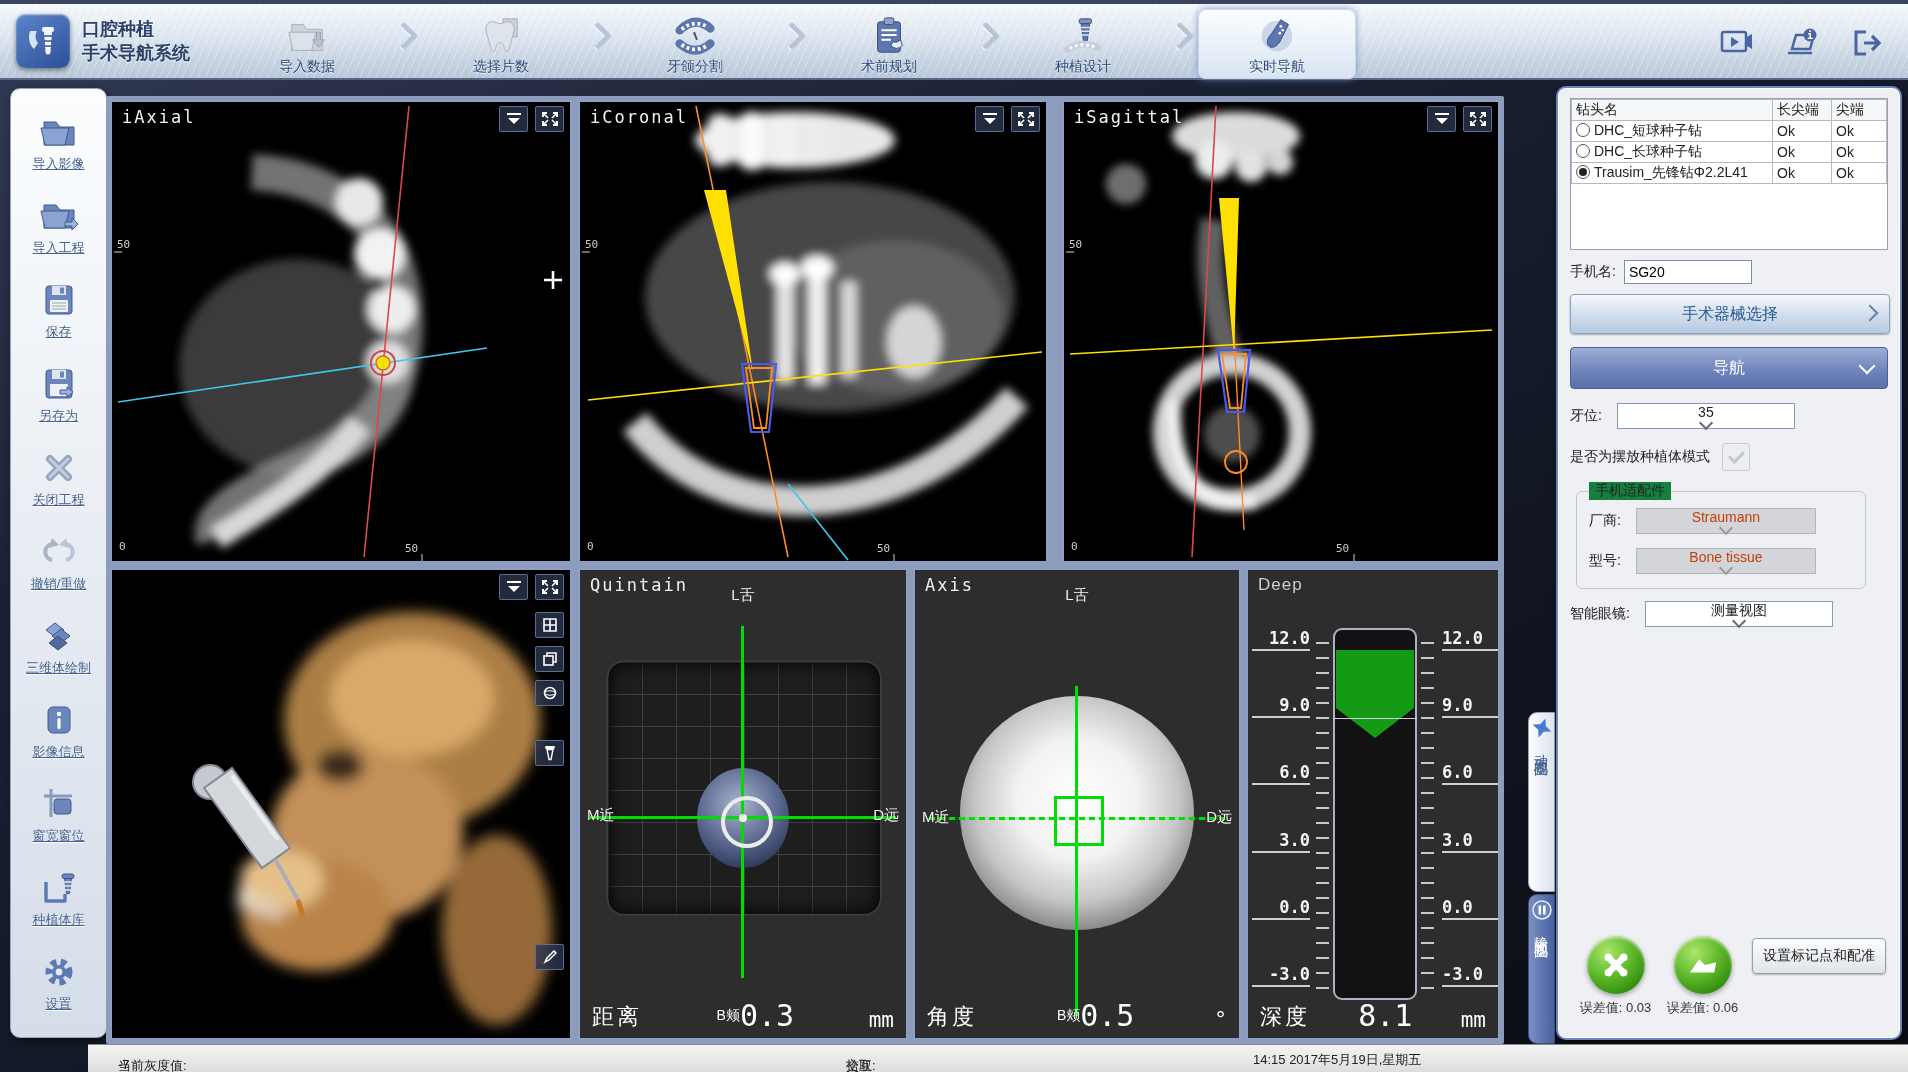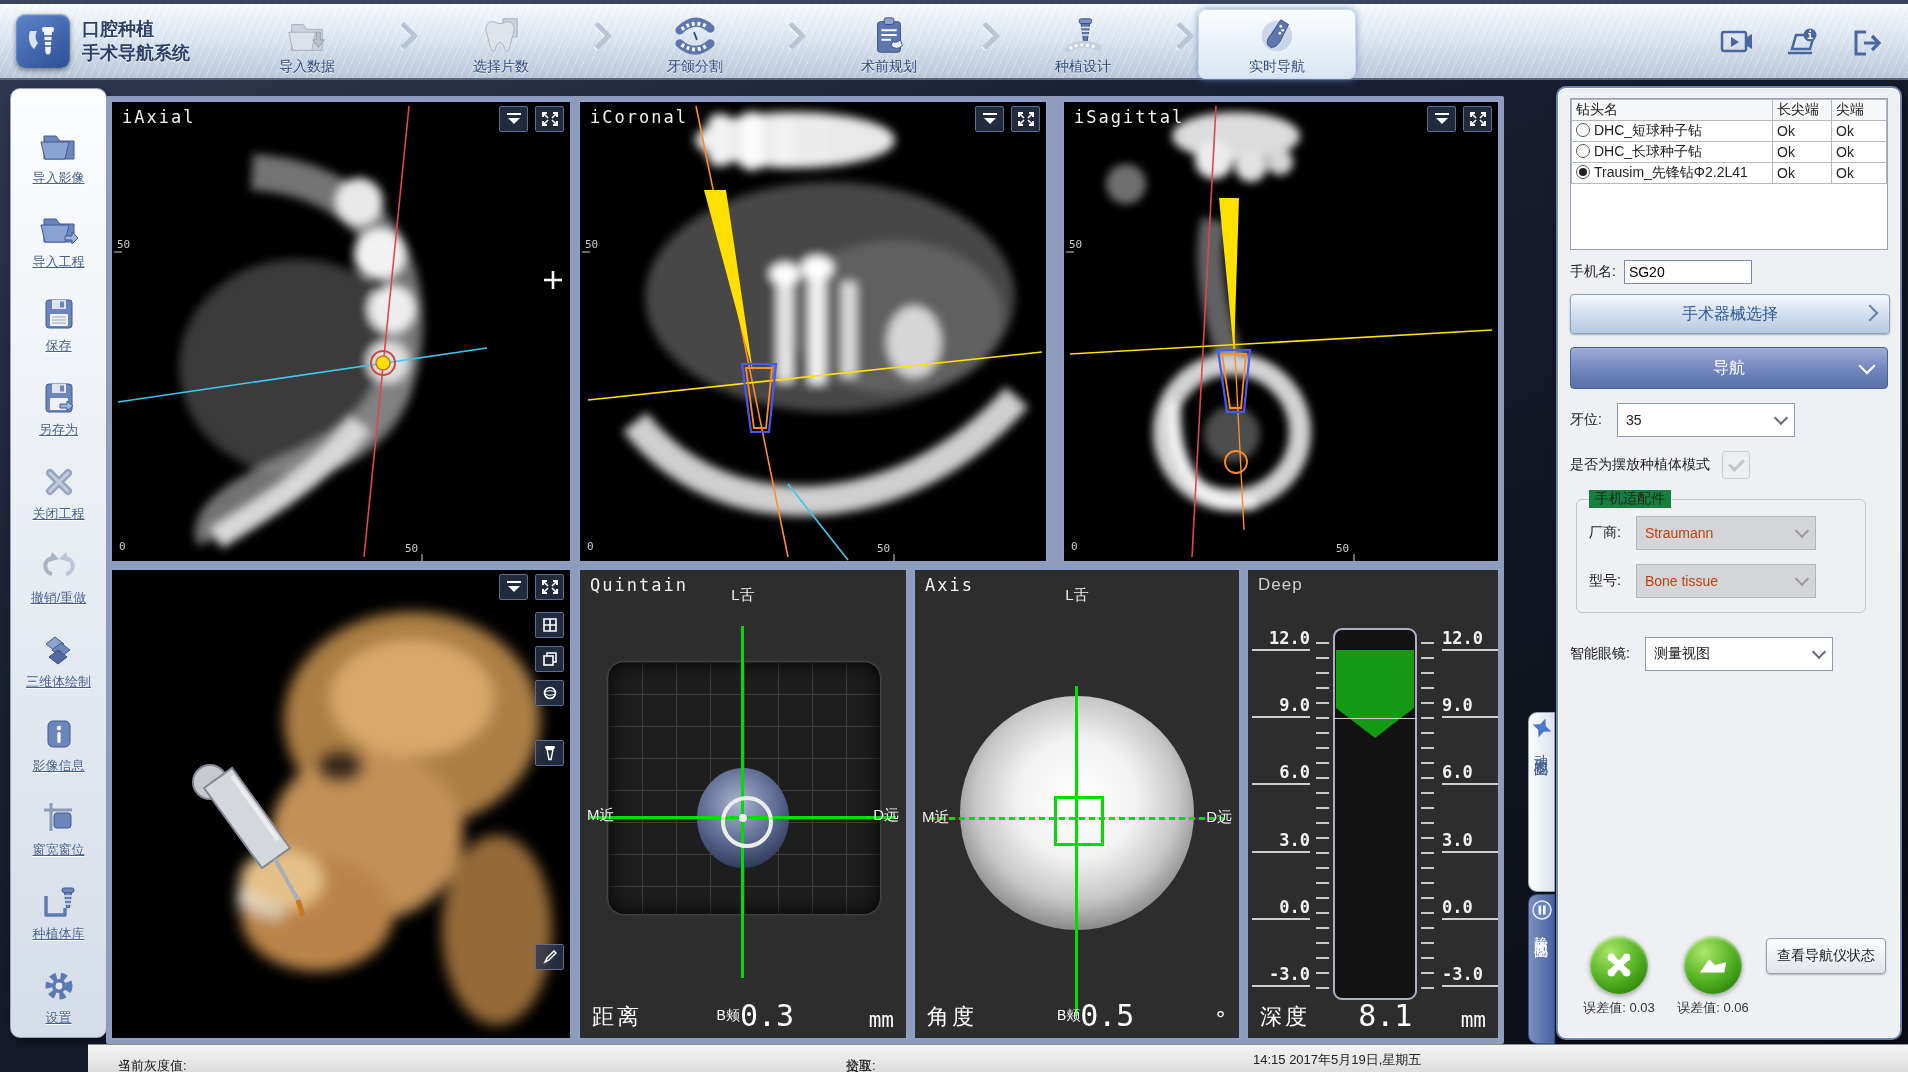--- a/index.html
+++ b/index.html
@@ -24,21 +24,21 @@
     box-shadow:0 0 7px rgba(110,145,200,.9),inset 0 0 0 1px #ccd8ea;}
   .chevsep{width:36px;display:flex;align-items:center;justify-content:center;padding-bottom:16px;}
   .chevsep i{display:block;width:15px;height:15px;border-top:5px solid #b9c4d7;border-right:5px solid #b9c4d7;
     transform:rotate(45deg);border-radius:2px;filter:drop-shadow(0 1px 0 #fff);}
   .tb-actions{position:absolute;right:20px;top:20px;display:flex;gap:28px;z-index:2;}
   .tb-btn{width:38px;height:38px;display:flex;align-items:center;justify-content:center;cursor:pointer;}
   
   .sidebar{position:absolute;left:10px;top:88px;width:97px;height:950px;box-sizing:border-box;
     background:linear-gradient(180deg,#fbfdfe 0%,#e6ebf2 55%,#d5dde8 100%);
     border:1px solid #98a4ba;border-radius:10px;box-shadow:2px 3px 7px rgba(0,0,0,.5);
-    display:flex;flex-direction:column;align-items:center;padding-top:14px;}
+    display:flex;flex-direction:column;align-items:center;}
   .side-item{height:84px;display:flex;flex-direction:column;align-items:center;justify-content:flex-end;cursor:pointer;}
   .side-icn{height:42px;display:flex;align-items:center;}
   .side-lbl{font-size:13px;color:#44618f;text-decoration:underline;white-space:nowrap;
     text-shadow:0 1px 0 rgba(255,255,255,.9);margin-top:2px;}
   
   .main-bg{position:absolute;left:106px;top:96px;width:1398px;height:948px;background:#8d9cbc;border-radius:2px;}
   .vp{position:absolute;background:#000;border:2px solid #8ca0c6;box-sizing:border-box;overflow:hidden;}
   .vp.dark{background:#2d2d2d;}
   .vp-title{position:absolute;left:10px;top:5px;color:#f2f2f2;font-family:"DejaVu Sans Mono",monospace;
     font-size:17px;letter-spacing:2px;z-index:6;}
@@ -107,21 +107,21 @@
     display:flex;align-items:center;justify-content:center;cursor:pointer;box-shadow:0 1px 2px rgba(0,0,0,.3);}
   .chev-r{position:absolute;right:13px;top:50%;width:10px;height:10px;margin-top:-7px;
     border-top:2px solid #6a84ac;border-right:2px solid #6a84ac;transform:rotate(45deg);}
   .nav-hdr{position:relative;margin-top:13px;height:40px;border-radius:4px;border:1px solid #4a6098;
     background:linear-gradient(180deg,#9fadd8 0%,#7085bc 55%,#5b6fa9 100%);color:#fff;font-size:16px;
     display:flex;align-items:center;justify-content:center;cursor:pointer;}
   .chev-d{position:absolute;right:14px;top:50%;width:10px;height:10px;margin-top:-8px;
     border-right:2px solid #fff;border-bottom:2px solid #fff;transform:rotate(45deg);}
   .frow{margin-top:14px;display:flex;align-items:center;gap:15px;}
   .selbox{height:26px;background:#fff;border:1px solid #8a9ab5;display:flex;align-items:center;
-    justify-content:space-between;padding:16px 8px;box-sizing:border-box;cursor:pointer;}
+    justify-content:space-between;padding:0 8px;box-sizing:border-box;cursor:pointer;flex-direction:column;}
   .selbox.dis{background:#d3d5d9;color:#c2410c;border-color:#b2b6bc;cursor:default;}
   .sel-arr{width:8px;height:8px;border-right:2px solid #667;border-bottom:2px solid #667;transform:rotate(45deg);margin-top:-4px;}
   .selbox.dis .sel-arr{border-color:#999;}
   .chk{width:26px;height:26px;background:#eceef0;border:1px solid #c8ccd2;border-radius:3px;position:relative;cursor:default;}
   .chk::after{content:"";position:absolute;left:6px;top:7px;width:12px;height:6px;
     border-left:3px solid #c2c8ce;border-bottom:3px solid #c2c8ce;transform:rotate(-45deg);}
   .grpbox{margin:20px 22px 0 6px;border:1px solid #c4c8ce;border-radius:6px;padding:12px 12px 14px;position:relative;}
   .grpbox .legend{position:absolute;top:-10px;left:12px;background:#15803d;padding:0 6px;font-size:14px;}
   .rp-bottom{position:absolute;left:14px;right:14px;bottom:10px;height:104px;display:flex;align-items:center;}
   .errgrp{display:flex;flex-direction:column;align-items:center;gap:5px;width:120px;}
@@ -771,21 +771,21 @@
       </div>
       <div class="frow">
         <span>型号:</span>
         <div class="selbox dis" style="width:180px;">
           <span>Bone tissue</span>
             <i class="sel-arr"></i>
         </div>
       </div>
     </div>
 
-    <div class="frow" style="margin-top:24px;">
+    <div class="frow" style="margin-top:12px;">
       <span>智能眼镜:</span>
       <div class="selbox" style="width:188px;">
         <span>测量视图</span>
           <i class="sel-arr"></i>
       </div>
     </div>
 
     <div class="rp-bottom">
       <div class="errgrp">
         <div class="green-btn">
@@ -806,21 +806,21 @@
         <div class="green-btn">
           <svg width="32" height="26" viewBox="0 0 34 26">
               <polygon points="3,21 13,7 19,13 31,10 29,21" fill="#fff"></polygon>
             </svg>
         </div>
         <div class="errlbl">
           <span>误差值:</span>
           <span>0.06</span>
         </div>
       </div>
-      <button class="status-btn">查看导航仪状态</button>
+      <button class="status-btn">设置标记点和配准</button>
     </div>
   </div>
 
   <div class="statusbar">
     <span class="sb-gray">
       <span>当前灰度值:</span>
       <span>-7</span>
     </span>
     <span class="sb-inter">
       <span>交互:</span>

